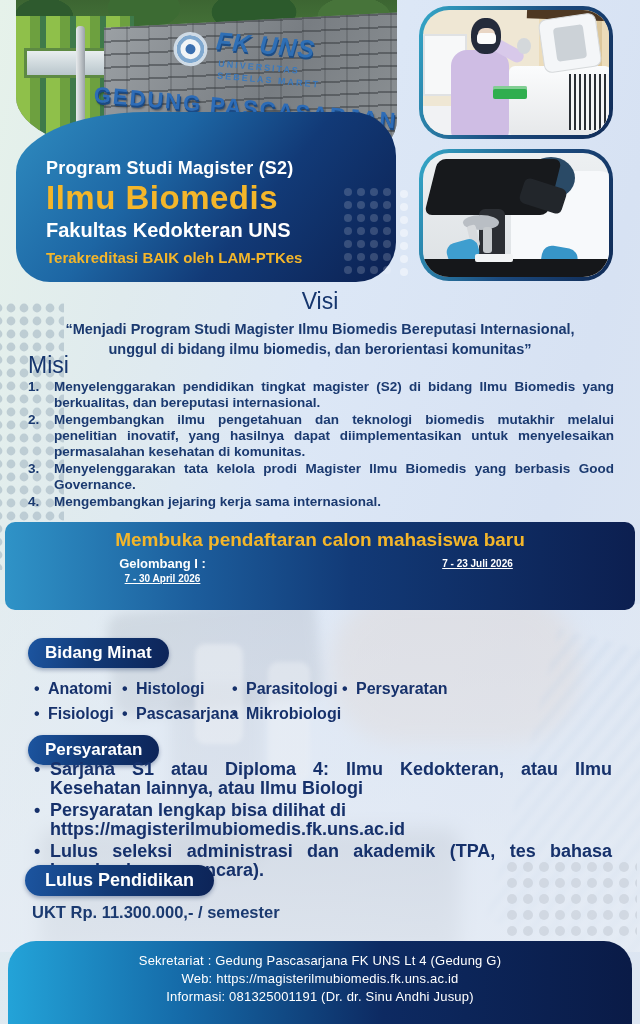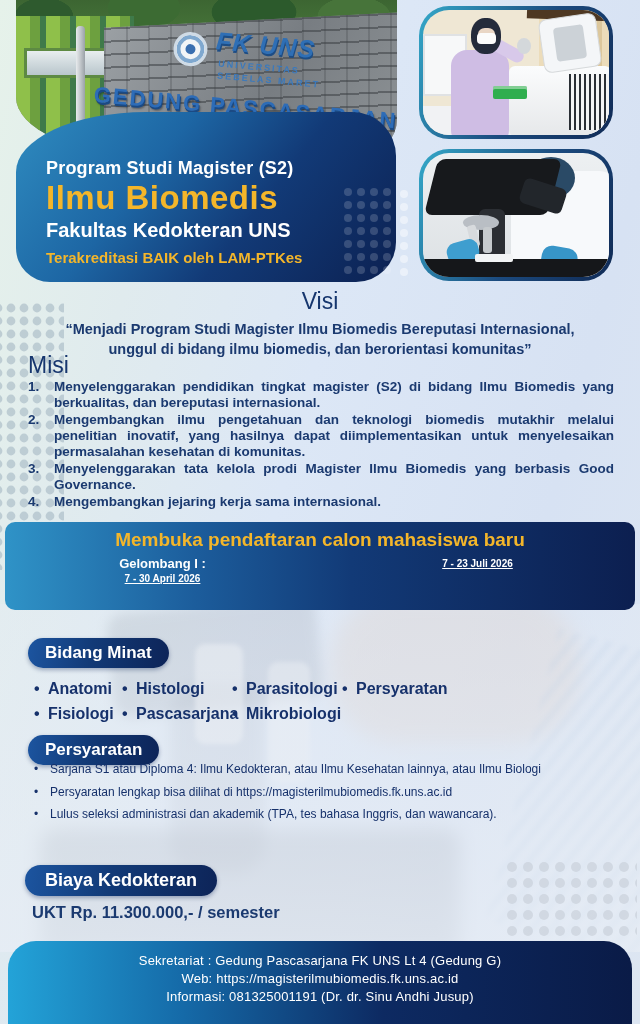--- a/index.html
+++ b/index.html
@@ -141,21 +141,21 @@
 
   
   .bidang{ left:34px; top:676px; display:flex; gap:18px; color:#16316b;}
   .bidang ul{ list-style:none;}
   .bidang li{ font-size:16px; font-weight:bold; line-height:25px; white-space:nowrap; padding-left:14px; position:relative;}
   .bidang li::before{ content:"•"; position:absolute; left:0; top:0;}
   .bcol1{ width:70px;} .bcol2{ width:92px;} .bcol3{ width:92px;} .bcol4{ width:140px;}
 
   
   .syarat{ left:34px; top:760px; width:578px; color:#16316b;}
-  .syarat .item{ position:relative; padding-left:16px; font-size:12px; font-weight:normal; line-height:18.5px; margin-bottom:4px;}
+  .syarat .item{ position:relative; padding-left:16px; font-size:18px; font-weight:bold; line-height:18.5px; margin-bottom:4px;}
   .syarat .item::before{ content:"•"; position:absolute; left:0; top:0;}
   .syarat .just{ text-align:justify;}
 
   .ukt{ left:32px; top:903px; font-size:16.5px; font-weight:bold; color:#1b3a70;}
 
   
   .footer{ left:8px; top:941px; width:624px; height:83px; border-radius:28px 28px 0 0; text-align:center; color:#ffffff;
     background:linear-gradient(90deg,#23a3d8 0%,#156aa8 28%,#0d2a62 60%,#0a1b47 100%); padding-top:11px;}
   .footer div{ font-size:13px; line-height:18.2px; letter-spacing:.2px;}
 
@@ -316,21 +316,21 @@
     </ul>
   </div>
 
   <div class="abs pill pill-syarat">Persyaratan</div>
   <div class="abs syarat">
     <div class="item just">Sarjana S1 atau Diploma 4: Ilmu Kedokteran, atau Ilmu Kesehatan lainnya, atau Ilmu Biologi</div>
     <div class="item">Persyaratan lengkap bisa dilihat di https://magisterilmubiomedis.fk.uns.ac.id</div>
     <div class="item just">Lulus seleksi administrasi dan akademik (TPA, tes bahasa Inggris, dan wawancara).</div>
   </div>
 
-  <div class="abs pill pill-biaya">Biaya Kedokteran</div>
+  <div class="abs pill pill-biaya">Lulus Pendidikan</div>
   <div class="abs ukt">UKT Rp. 11.300.000,- / semester</div>
 
   <svg class="abs" style="left:505px; top:860px;" width="132" height="80">
     <defs>
       <pattern id="dotsBR" width="16" height="16" patternUnits="userSpaceOnUse">
         <circle cx="7" cy="7" r="5" fill="#c3cad4"></circle>
       </pattern>
     </defs>
     <rect width="132" height="80" fill="url(#dotsBR)" opacity="0.55"></rect>
   </svg>

